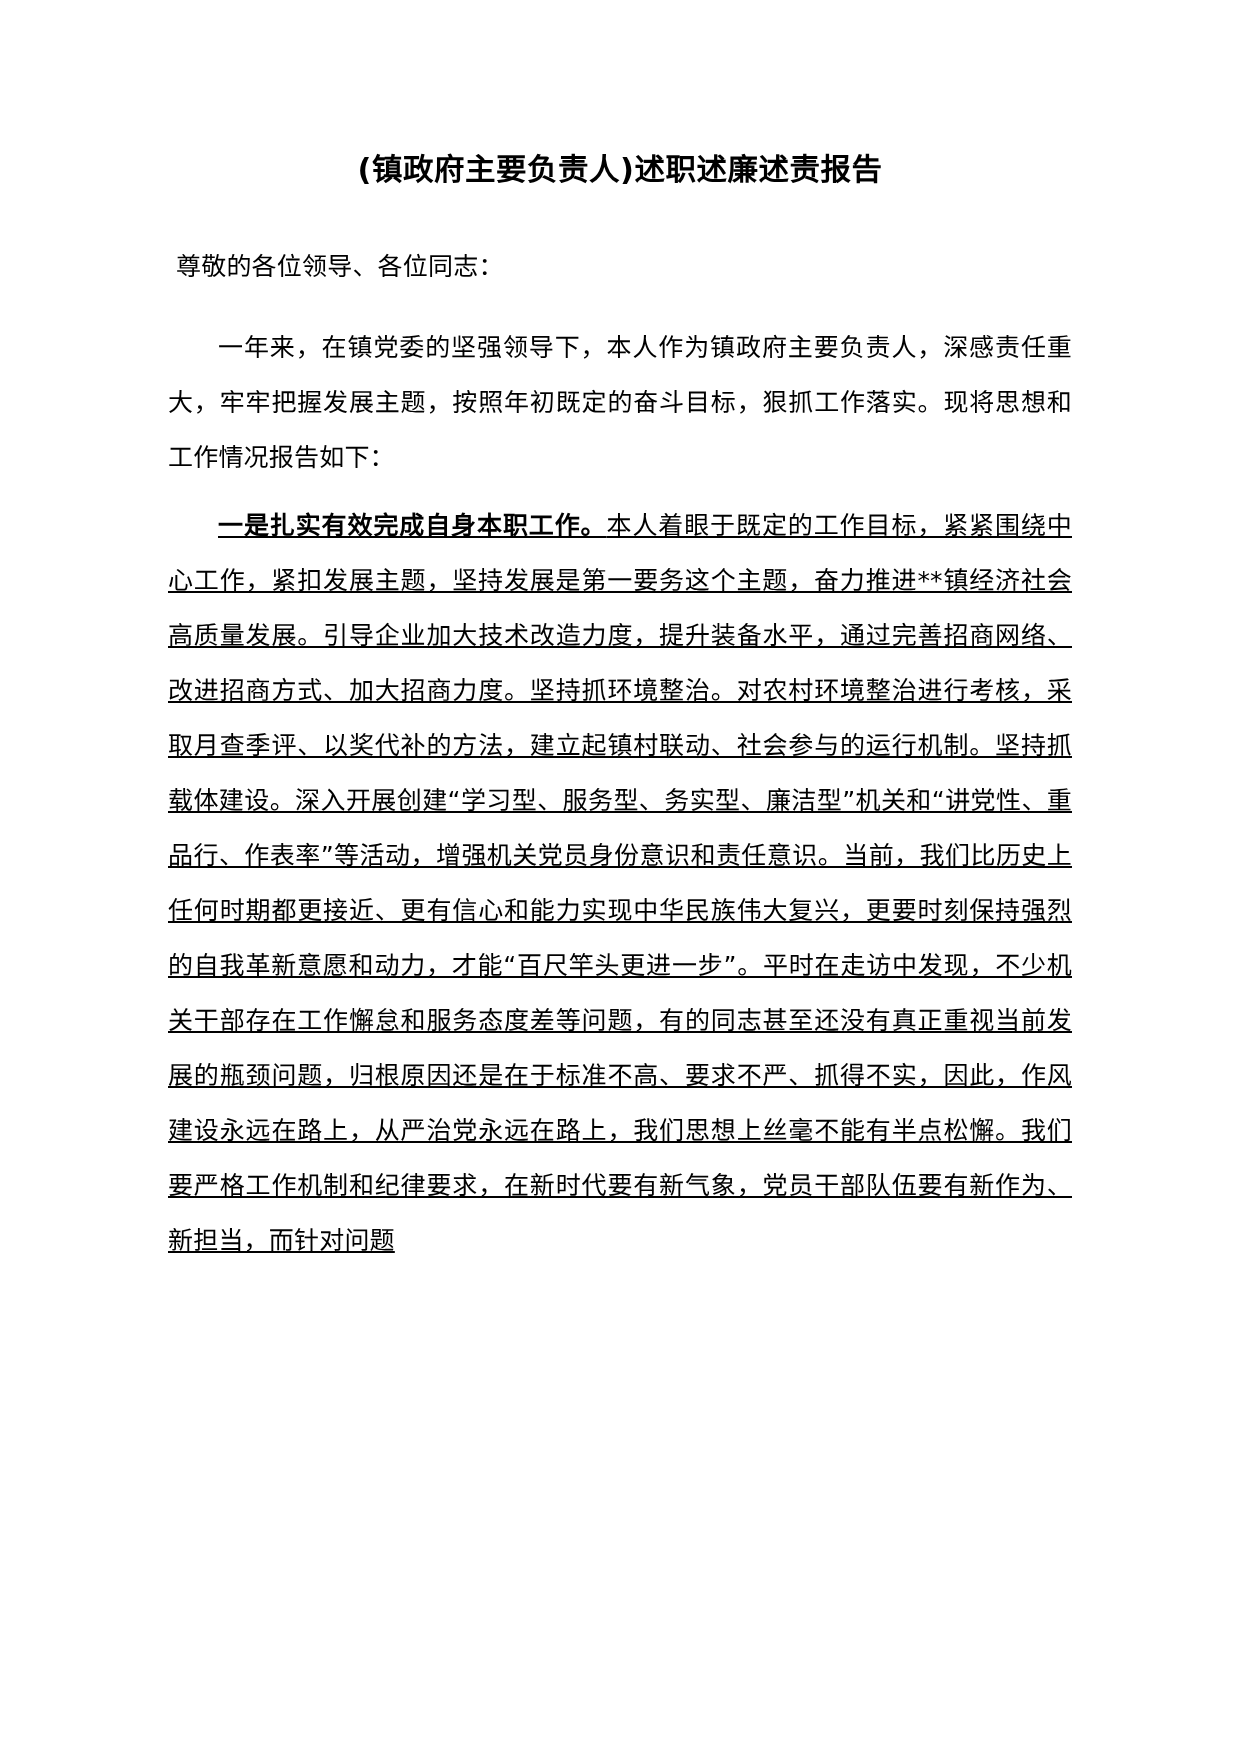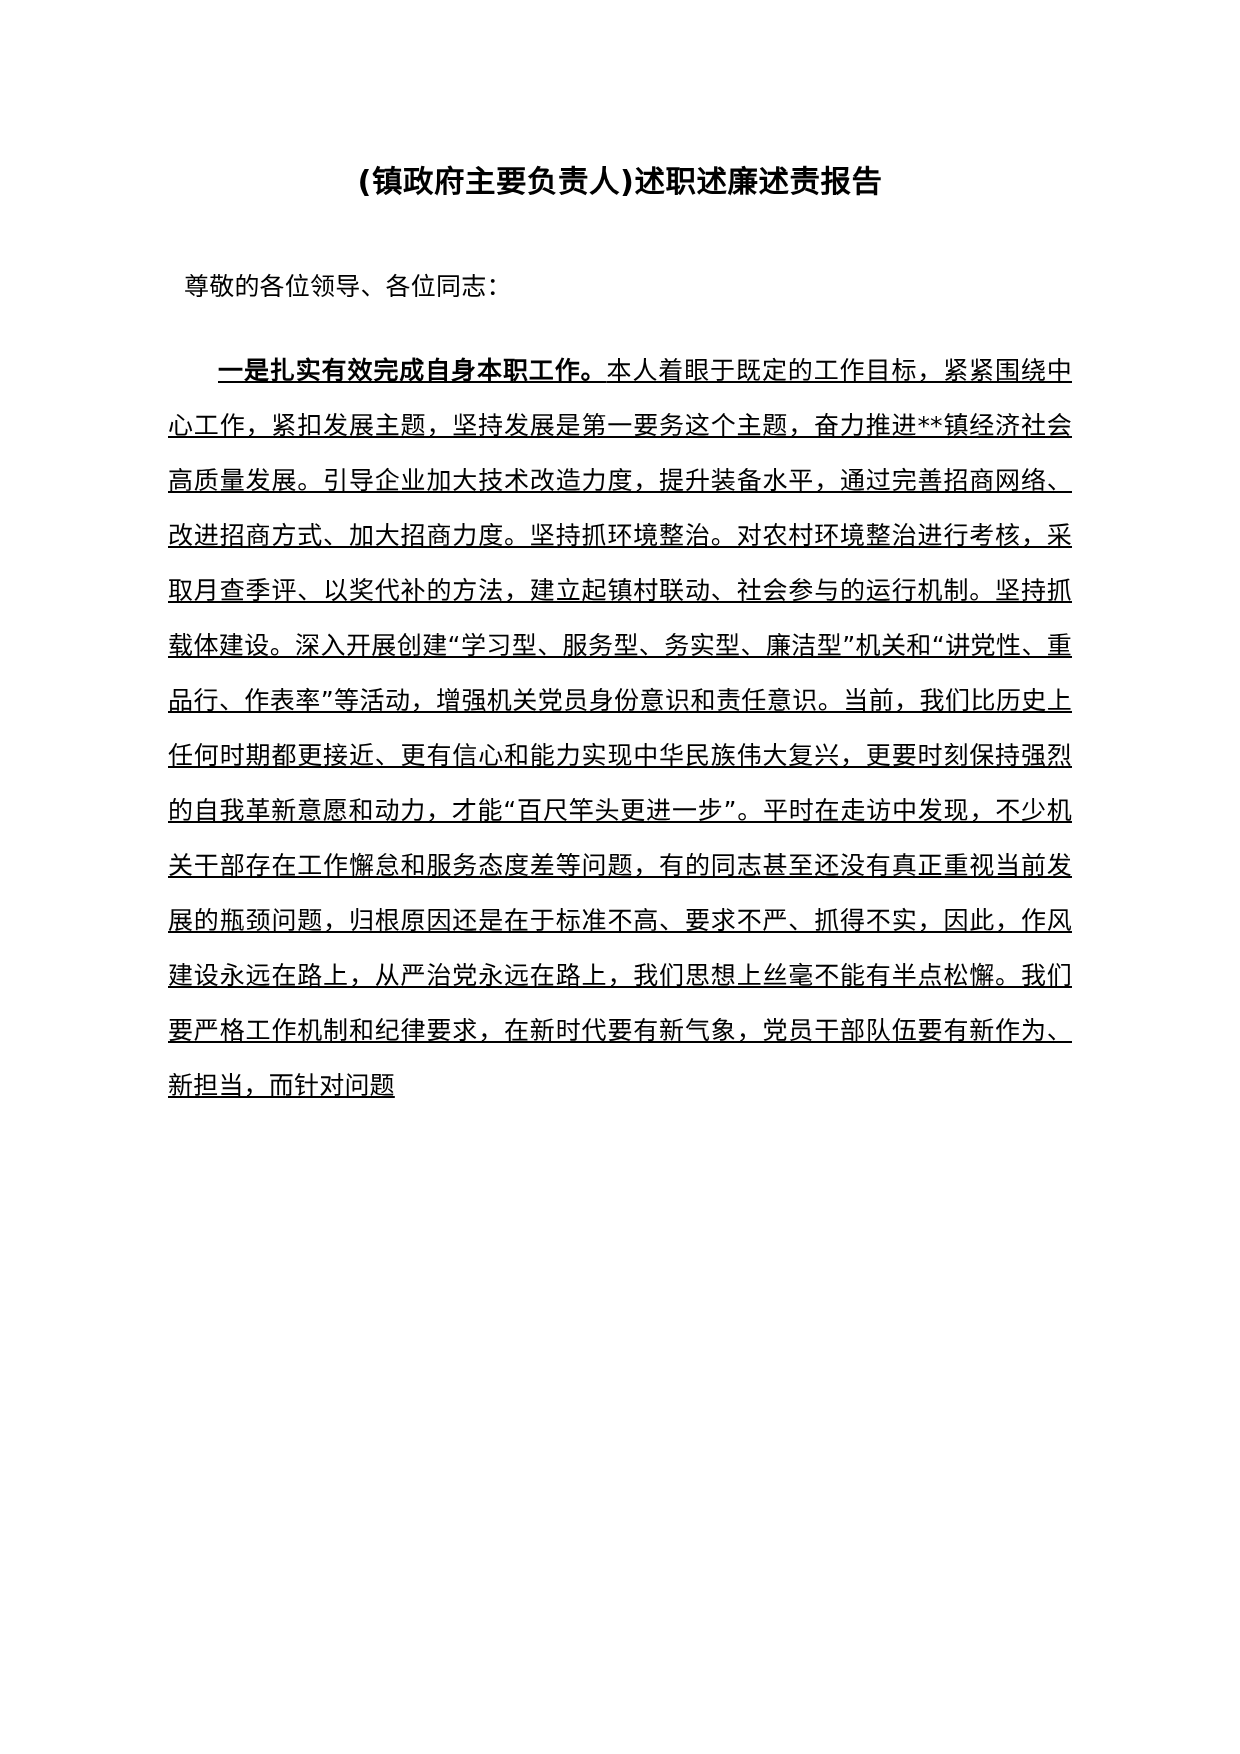--- a/index.html
+++ b/index.html
@@ -17,40 +17,40 @@
     background: #ffffff;
     box-sizing: border-box;
     overflow: hidden;
     font-family: "DejaVu Sans", "Liberation Sans", sans-serif;
     color: #000000;
   }
 
   .content {
     position: absolute;
     left: 168px;
-    top: 12px;
+    top: 0;
     width: 904px;
   }
 
   .doc-title {
     font-size: 30.5px;
     font-weight: bold;
     text-align: center;
     letter-spacing: 0.5px;
     line-height: 1.3;
     margin: 0;
     padding-top: 150px;
     color: #000000;
     white-space: nowrap;
   }
 
   .salutation {
     font-size: 25px;
     line-height: 55px;
-    margin: 16px;
+    margin: 8px;
     padding-top: 41px;
     letter-spacing: 0.2px;
   }
 
   .para {
     font-size: 25px;
     line-height: 55px;
     margin: 0;
     padding-top: 18px;
     text-align: justify;
@@ -72,17 +72,18 @@
 </head>
 <body>
 
 <div class="page">
   <div class="content">
 
     <h1 class="doc-title">(镇政府主要负责人)述职述廉述责报告</h1>
 
     <p class="salutation">尊敬的各位领导、各位同志：</p>
 
+    <p class="para">一年来，在镇党委的坚强领导下，本人作为镇政府主要负责人，深感责任重大，牢牢把握发展主题，按照年初既定的奋斗目标，狠抓工作落实。现将思想和工作情况报告如下：</p>
 
     <p class="para tight"><span class="lead">一是扎实有效完成自身本职工作。</span><span>本人着眼于既定的工作目标，紧紧围绕中心工作，紧扣发展主题，坚持发展是第一要务这个主题，奋力推进**镇经济社会高质量发展。引导企业加大技术改造力度，提升装备水平，通过完善招商网络、改进招商方式、加大招商力度。坚持抓环境整治。对农村环境整治进行考核，采取月查季评、以奖代补的方法，建立起镇村联动、社会参与的运行机制。坚持抓载体建设。深入开展创建“学习型、服务型、务实型、廉洁型”机关和“讲党性、重品行、作表率”等活动，增强机关党员身份意识和责任意识。当前，我们比历史上任何时期都更接近、更有信心和能力实现中华民族伟大复兴，更要时刻保持强烈的自我革新意愿和动力，才能“百尺竿头更进一步”。平时在走访中发现，不少机关干部存在工作懈怠和服务态度差等问题，有的同志甚至还没有真正重视当前发展的瓶颈问题，归根原因还是在于标准不高、要求不严、抓得不实，因此，作风建设永远在路上，从严治党永远在路上，我们思想上丝毫不能有半点松懈。我们要严格工作机制和纪律要求，在新时代要有新气象，党员干部队伍要有新作为、新担当，而针对问题</span></p>
 
   </div>
 </div>
 
 </body></html>

